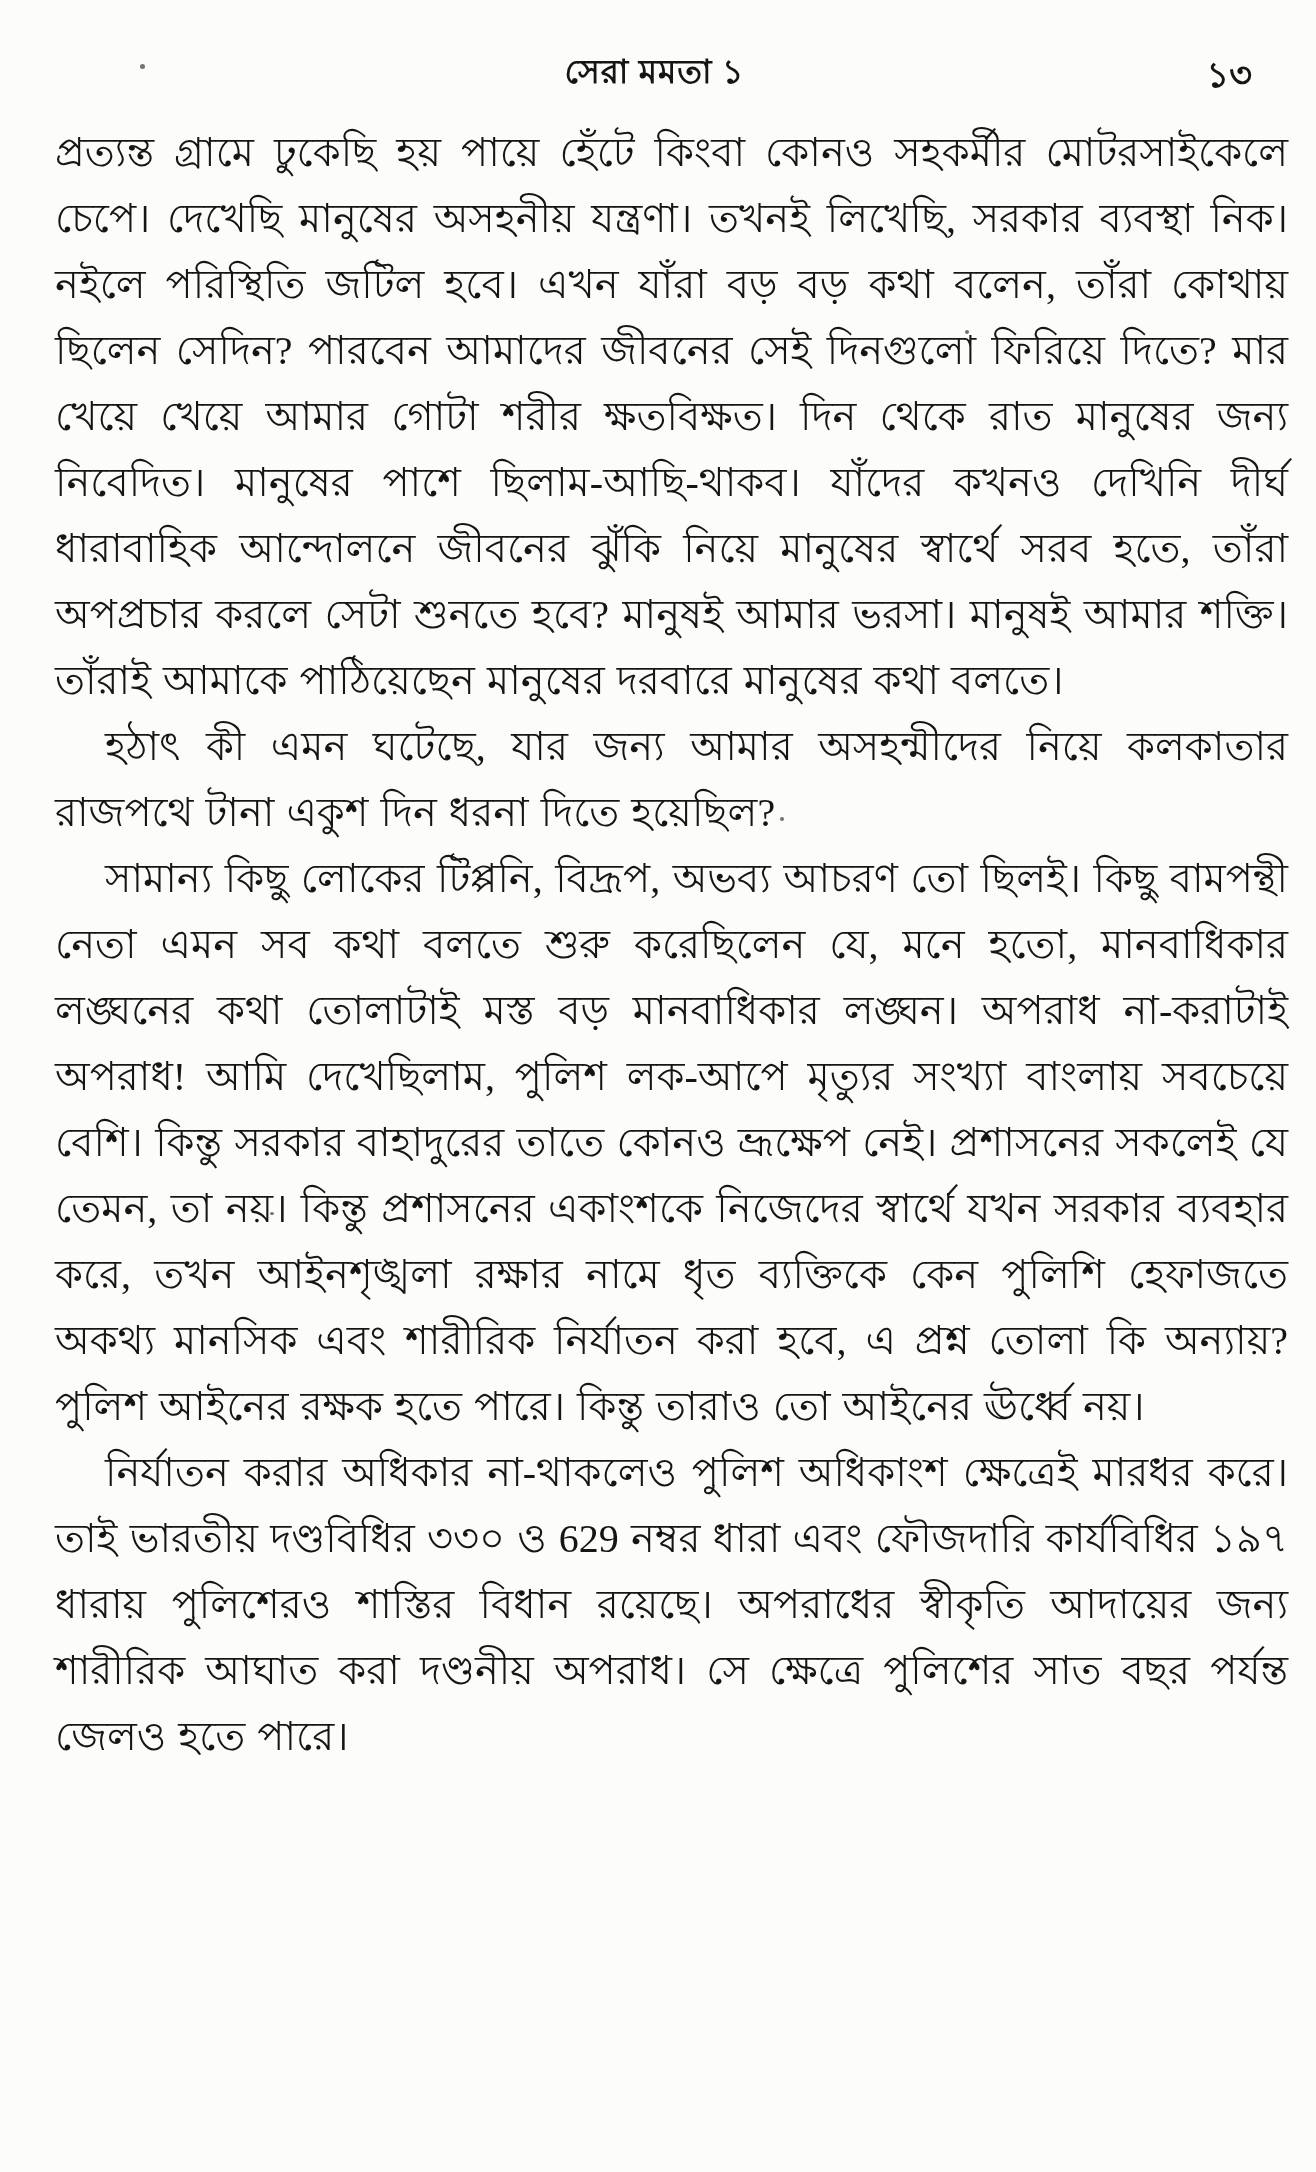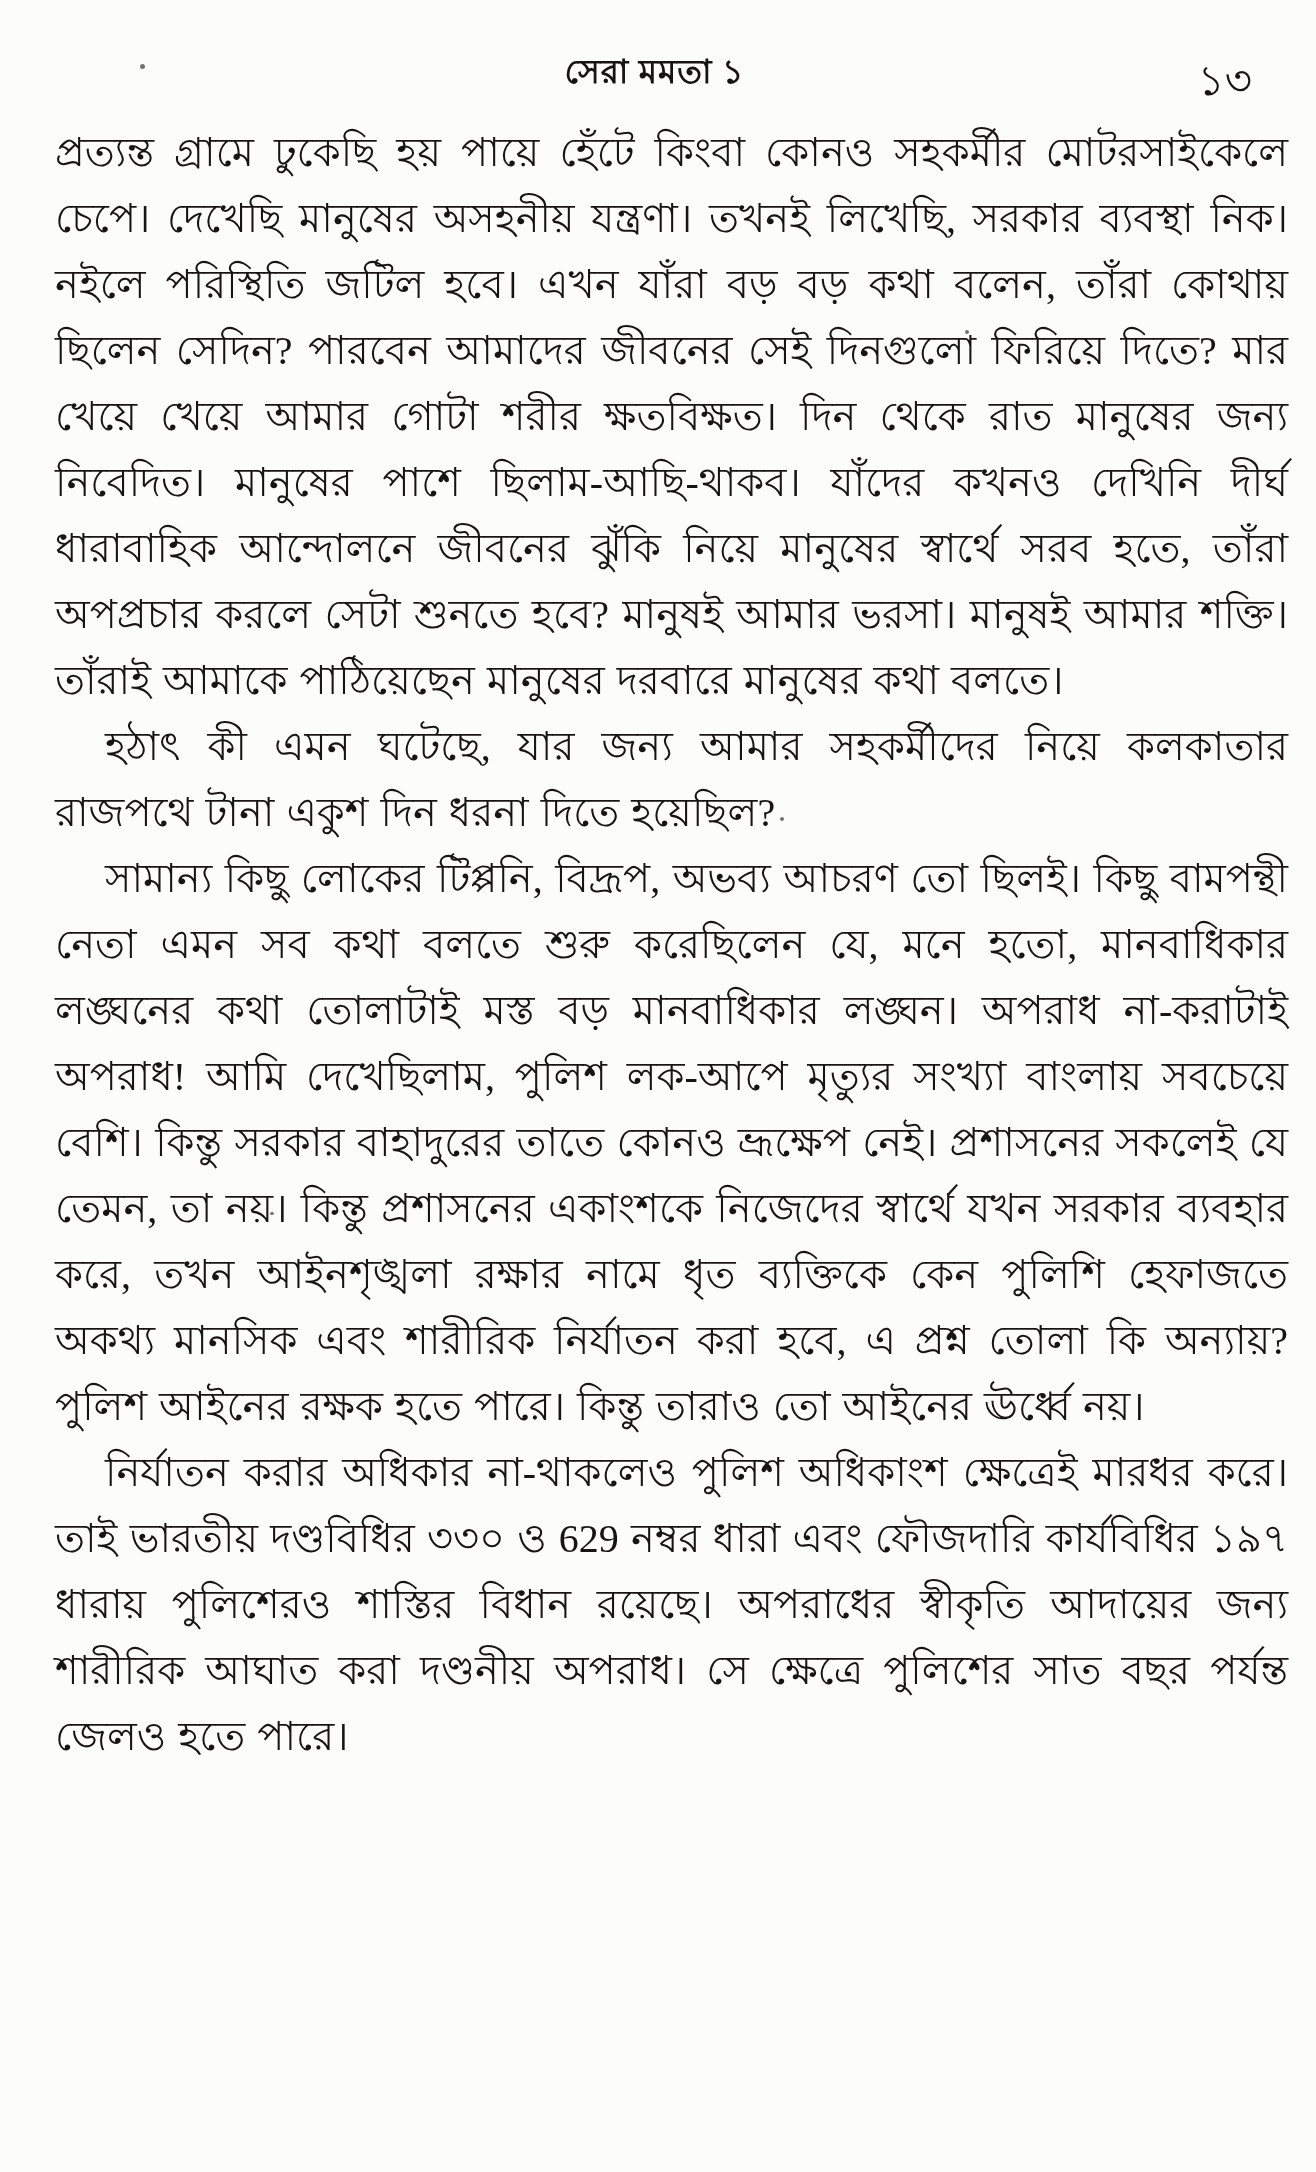--- a/index.html
+++ b/index.html
@@ -30,22 +30,22 @@
     top: 0;
     font-size: 33px;
     font-weight: 600;
     letter-spacing: 1px;
     white-space: nowrap;
   }
   .page-num {
     position: absolute;
     right: 64px;
     top: 2px;
-    font-size: 42px;
-    font-weight: 400;
+    font-size: 35px;
+    font-weight: 700;
   }
   .body-text {
     margin: 22px 28px 0 55px;
     font-size: 40px;
     line-height: 66px;
     text-align: justify;
   }
   .para {
     margin: 0;
     text-indent: 50px;
@@ -70,21 +70,21 @@
 
 <div class="page">
 
   <div class="header">
     <span class="title">সেরা মমতা ১</span>
     <span class="page-num">১৩</span>
   </div>
 
   <div class="body-text">
     <p class="para no-indent">প্রত্যন্ত গ্রামে ঢুকেছি হয় পায়ে হেঁটে কিংবা কোনও সহকর্মীর মোটরসাইকেলে চেপে। দেখেছি মানুষের অসহনীয় যন্ত্রণা। তখনই লিখেছি, সরকার ব্যবস্থা নিক। নইলে পরিস্থিতি জটিল হবে। এখন যাঁরা বড় বড় কথা বলেন, তাঁরা কোথায় ছিলেন সেদিন? পারবেন আমাদের জীবনের সেই দিনগুলো ফিরিয়ে দিতে? মার খেয়ে খেয়ে আমার গোটা শরীর ক্ষতবিক্ষত। দিন থেকে রাত মানুষের জন্য নিবেদিত। মানুষের পাশে ছিলাম-আছি-থাকব। যাঁদের কখনও দেখিনি দীর্ঘ ধারাবাহিক আন্দোলনে জীবনের ঝুঁকি নিয়ে মানুষের স্বার্থে সরব হতে, তাঁরা অপপ্রচার করলে সেটা শুনতে হবে? মানুষই আমার ভরসা। মানুষই আমার শক্তি। তাঁরাই আমাকে পাঠিয়েছেন মানুষের দরবারে মানুষের কথা বলতে।</p>
-    <p class="para">হঠাৎ কী এমন ঘটেছে, যার জন্য আমার সহকর্মীদের নিয়ে কলকাতার রাজপথে টানা একুশ দিন ধরনা দিতে হয়েছিল?</p>
+    <p class="para">হঠাৎ কী এমন ঘটেছে, যার জন্য আমার অসহন্মীদের নিয়ে কলকাতার রাজপথে টানা একুশ দিন ধরনা দিতে হয়েছিল?</p>
     <p class="para">সামান্য কিছু লোকের টিপ্পনি, বিদ্রূপ, অভব্য আচরণ তো ছিলই। কিছু বামপন্থী নেতা এমন সব কথা বলতে শুরু করেছিলেন যে, মনে হতো, মানবাধিকার লঙ্ঘনের কথা তোলাটাই মস্ত বড় মানবাধিকার লঙ্ঘন। অপরাধ না-করাটাই অপরাধ! আমি দেখেছিলাম, পুলিশ লক-আপে মৃত্যুর সংখ্যা বাংলায় সবচেয়ে বেশি। কিন্তু সরকার বাহাদুরের তাতে কোনও ভ্রূক্ষেপ নেই। প্রশাসনের সকলেই যে তেমন, তা নয়। কিন্তু প্রশাসনের একাংশকে নিজেদের স্বার্থে যখন সরকার ব্যবহার করে, তখন আইনশৃঙ্খলা রক্ষার নামে ধৃত ব্যক্তিকে কেন পুলিশি হেফাজতে অকথ্য মানসিক এবং শারীরিক নির্যাতন করা হবে, এ প্রশ্ন তোলা কি অন্যায়? পুলিশ আইনের রক্ষক হতে পারে। কিন্তু তারাও তো আইনের ঊর্ধ্বে নয়।</p>
     <p class="para">নির্যাতন করার অধিকার না-থাকলেও পুলিশ অধিকাংশ ক্ষেত্রেই মারধর করে। তাই ভারতীয় দণ্ডবিধির ৩৩০ ও 629 নম্বর ধারা এবং ফৌজদারি কার্যবিধির ১৯৭ ধারায় পুলিশেরও শাস্তির বিধান রয়েছে। অপরাধের স্বীকৃতি আদায়ের জন্য শারীরিক আঘাত করা দণ্ডনীয় অপরাধ। সে ক্ষেত্রে পুলিশের সাত বছর পর্যন্ত জেলও হতে পারে।</p>
   </div>
 
   <span class="speck s1"></span>
   <span class="speck s2"></span>
   <span class="speck s3"></span>
   <span class="speck s4"></span>
 
 </div>

